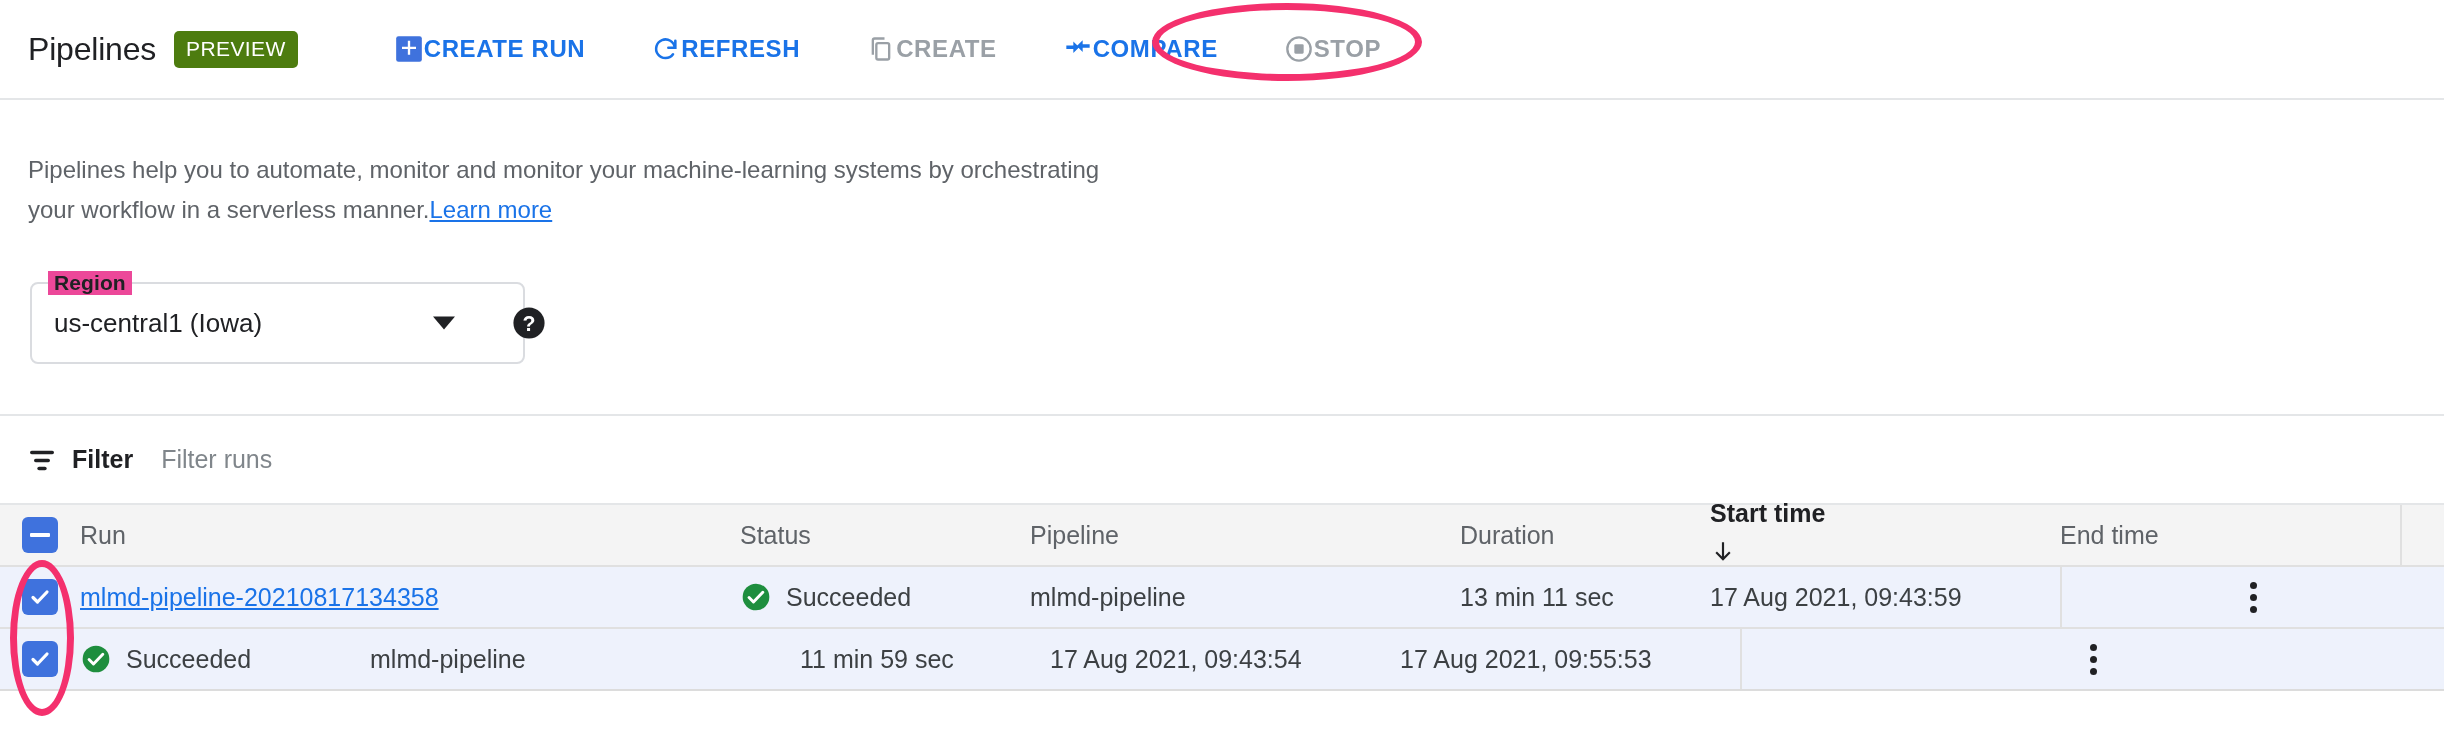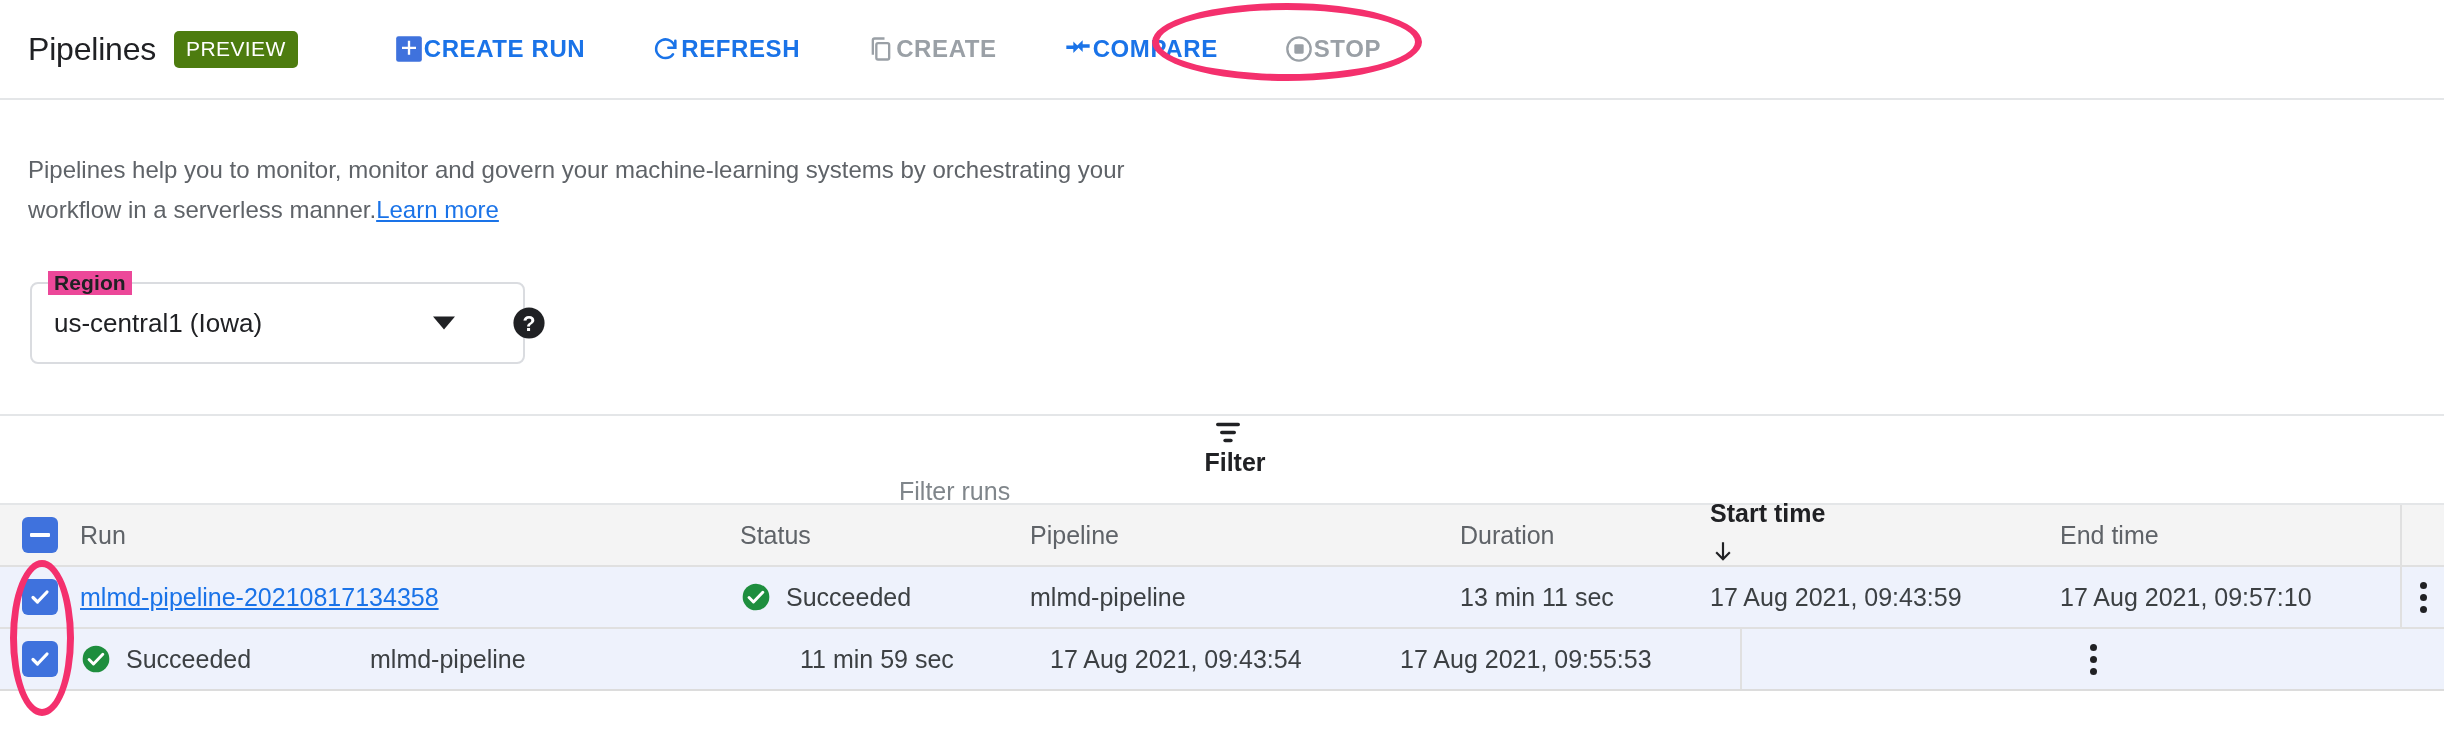--- a/index.html
+++ b/index.html
@@ -74,21 +74,21 @@
   }
   .help-icon {
     position: absolute; left: 480px; top: 50%; transform: translateY(-50%);
     width: 34px; height: 34px;
   }
 
   
   .filter-sep-top { position: absolute; left: 0; top: 414px; width: 100%; height: 2px; background: #e4e6e8; }
   .filter-row {
     position: absolute; left: 0; top: 416px; width: 100%; height: 87px;
-    display: flex; align-items: center; padding-left: 26px; background: #fff; flex-direction: column;
+    display: flex; align-items: center; padding-left: 26px; background: #fff;
   }
   .filter-icon { width: 32px; height: 32px; margin-right: 14px; }
   .filter-label { font-size: 25px; font-weight: 700; color: #202124; }
   .filter-input {
     margin-left: 28px; font-size: 25px; color: #80868b;
     border: none; outline: none; background: transparent; width: 700px;
     font-family: "Liberation Sans", sans-serif;
   }
   .filter-input::placeholder { color: #80868b; opacity: 1; }
   .filter-sep-bot { position: absolute; left: 0; top: 503px; width: 100%; height: 2px; background: #e4e6e8; }
@@ -193,21 +193,21 @@
               <rect x="8" y="8" width="8" height="8" rx="1" fill="#9aa0a6"></rect>
             </svg>
         </span>
         <span>STOP</span>
       </button>
 
     </div>
   </div>
 
   <div class="desc">
-    <span>Pipelines help you to monitor, monitor and govern your machine-learning systems by orchestrating your workflow in a serverless manner.</span><a href="#">Learn more</a>
+    <span>Pipelines help you to automate, monitor and monitor your machine-learning systems by orchestrating your workflow in a serverless manner.</span><a href="#">Learn more</a>
   </div>
 
   <div class="region-wrap">
     <div class="region-field">
       <div class="region-legend">Region</div>
       <div class="region-value">us-central1 (Iowa)</div>
       <div class="region-caret"></div>
       <span class="help-icon">
         <svg width="34" height="34" viewBox="0 0 24 24">
             <circle cx="12" cy="12" r="11" fill="#202124"></circle>
@@ -273,21 +273,20 @@
           <svg width="32" height="32" viewBox="0 0 24 24">
               <circle cx="12" cy="12" r="10" fill="#1e8e3e"></circle>
               <path d="M6.8 12.4l3.3 3.3 7-7.2" fill="none" stroke="#fff" stroke-width="2.2" stroke-linecap="round" stroke-linejoin="round"></path>
             </svg>
         </span>
         <span class="td">Succeeded</span>
       </div>
       <div class="c-pipe"><span class="td">mlmd-pipeline</span></div>
       <div class="c-dur"><span class="td">13 min 11 sec</span></div>
       <div class="c-start"><span class="td">17 Aug 2021, 09:43:59</span></div>
-      <div class="c-end"><span class="td">17 Aug 2021, 09:57:10</span></div>
       <div class="c-menu">
         <span class="kebab">
             <i></i>
             <i></i>
             <i></i>
           </span>
       </div>
     </div>
 
     <div class="trow tbody-row last">

